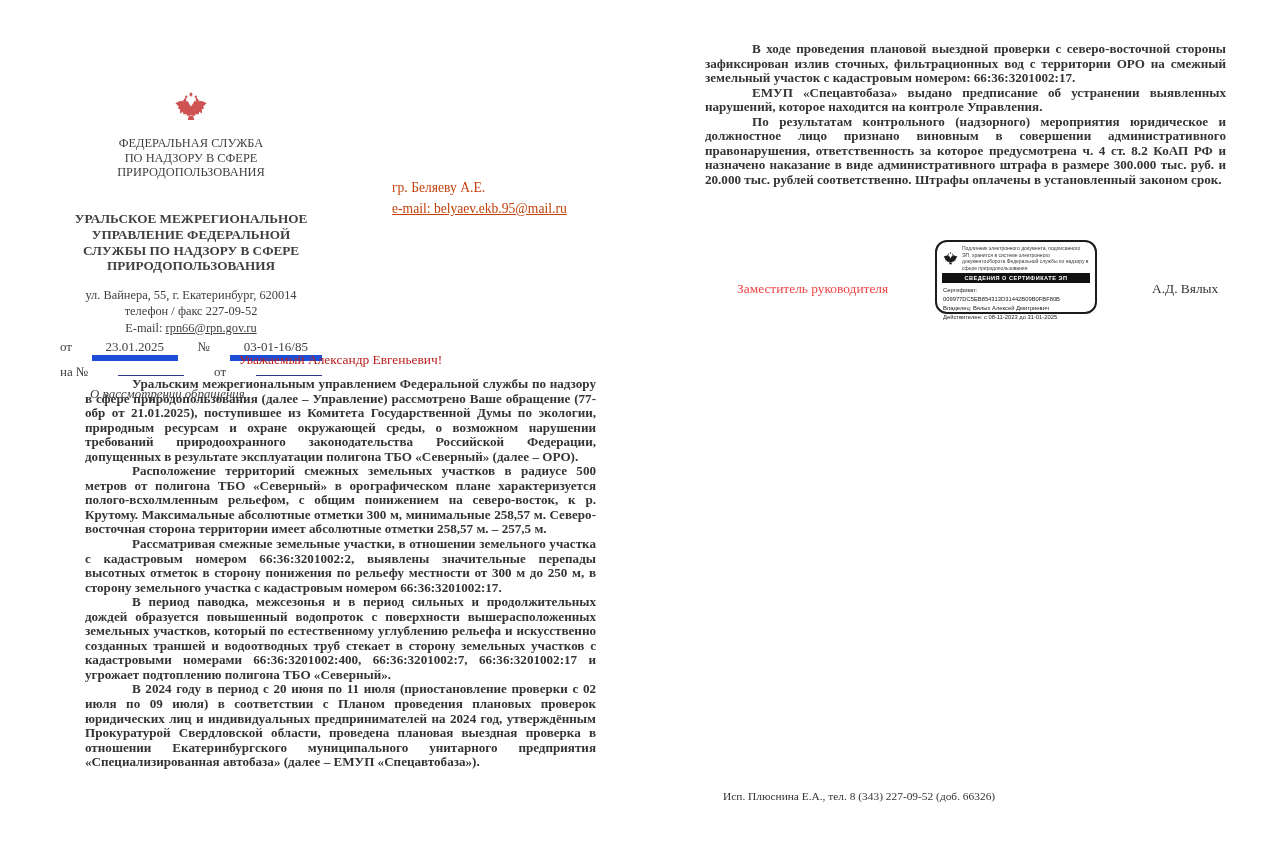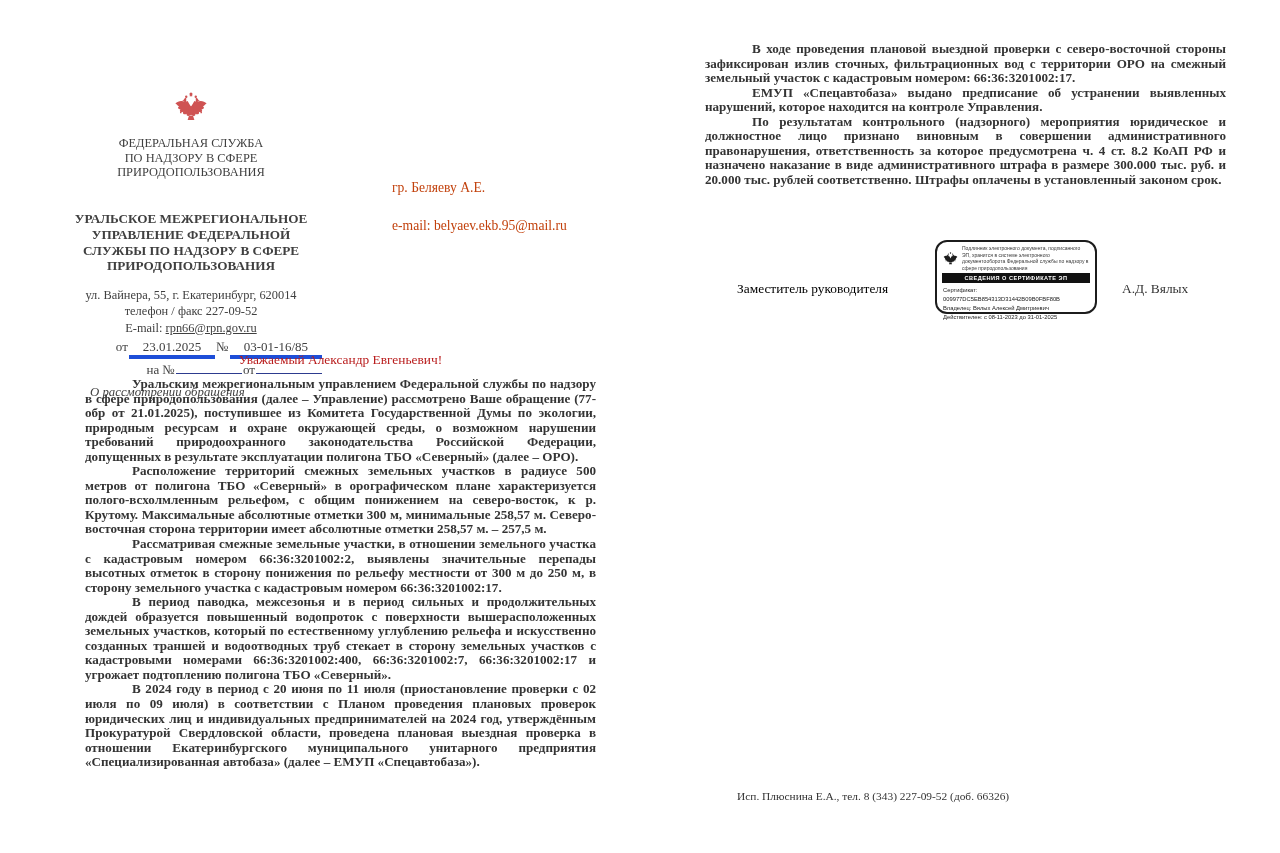--- a/index.html
+++ b/index.html
@@ -10,51 +10,51 @@
   #page2{left:640px;width:640px;}
 
   
   .letterhead{position:absolute;left:60px;top:85px;width:262px;text-align:center;color:#404040;}
   .emblem-red{width:34px;height:44px;fill:#cf5353;display:inline-block;}
   .lh-service{font-size:12.4px;line-height:1.18;margin-top:3px;}
   .lh-dept{font-size:13.2px;line-height:1.2;font-weight:bold;margin-top:31px;}
   .lh-dept-sub{font-size:10.3px;line-height:1.2;font-weight:bold;margin-top:1px;}
   .lh-addr{font-size:12.4px;line-height:1.3;margin-top:13px;}
   .lh-link{text-decoration:underline;}
-  .refline{display:flex;align-items:baseline;justify-content:flex-end;gap:1px;font-size:13px;margin-top:3px;}
-  .uv{border-bottom:4px solid #1d4ed8;padding:0 14px;}
+  .refline{display:flex;align-items:baseline;justify-content:space-between;gap:1px;font-size:13px;margin-top:3px;}
+  .uv{border-bottom:6px solid #1d4ed8;padding:0 14px;}
   .ub{display:inline-block;border-bottom:1px solid #2d3b8f;width:66px;height:0.9em;}
   .subject{font-style:italic;font-size:12.8px;text-align:left;margin:7px 0 0 30px;}
 
   
   .addressee{position:absolute;left:392px;top:180px;font-size:13.6px;color:#c2410c;}
-  .addressee .line2{margin-top:22px;}
+  .addressee .line2{margin-top:5px;text-decoration:underline;}
 
   
   .salutation{position:absolute;left:85px;top:352px;width:511px;text-align:center;font-size:13.4px;color:#b91c1c;}
   .bodycol{position:absolute;width:511px;font-weight:bold;}
   #page1 .bodycol{left:85px;top:377px;}
   #page2 .bodycol{left:65px;top:42px;width:521px;}
   .bodycol p{margin:0;font-size:13.1px;line-height:14.55px;text-align:justify;text-indent:47px;color:#343434;}
 
   
-  .sig-position{position:absolute;left:97px;top:281px;font-size:13.4px;color:#000000;}
-  .sig-name{position:absolute;left:482px;top:281px;font-size:13.4px;color:#333;}
+  .sig-position{position:absolute;left:97px;top:281px;font-size:13.4px;color:#ef4444;}
+  .sig-name{position:absolute;left:512px;top:281px;font-size:13.4px;color:#333;}
 
   .stamp{position:absolute;left:295px;top:240px;width:162px;height:74px;border:2px solid #1c1c1c;
          border-radius:12px;background:#fff;box-sizing:border-box;display:flex;flex-direction:column;}
   .stamp-head{display:flex;gap:4px;align-items:center;padding:3px 6px 1px 6px;}
   .emblem-black{width:15px;height:19px;fill:#1c1c1c;flex:0 0 auto;}
   .stamp-head-text{font-size:5px;line-height:1.3;color:#3a3a3a;text-align:left;font-family:"Liberation Sans",sans-serif;}
   .stamp-banner{margin:1px 5px 0 5px;background:#111;color:#fff;font-size:5.6px;font-weight:bold;
                 text-align:center;padding:2px 0;letter-spacing:0.5px;font-family:"Liberation Sans",sans-serif;}
   .stamp-info{padding:3px 6px 0 6px;font-size:5.8px;line-height:1.55;color:#222;text-align:left;
               font-family:"Liberation Sans",sans-serif;}
 
-  .footer-note{position:absolute;left:97px;top:790px;font-size:11.4px;color:#333;}
+  .footer-note{position:absolute;left:83px;top:790px;font-size:11.4px;color:#333;}
 </style>
 </head>
 <body>
 
 <svg width="0" height="0" style="position:absolute" aria-hidden="true">
   <symbol id="eagle" viewBox="0 0 100 96">
     <g>
       <circle cx="50" cy="10" r="4.5"></circle>
       <rect x="46.5" y="13" width="7" height="3.5"></rect>
       <circle cx="36" cy="18" r="3.5"></circle>

